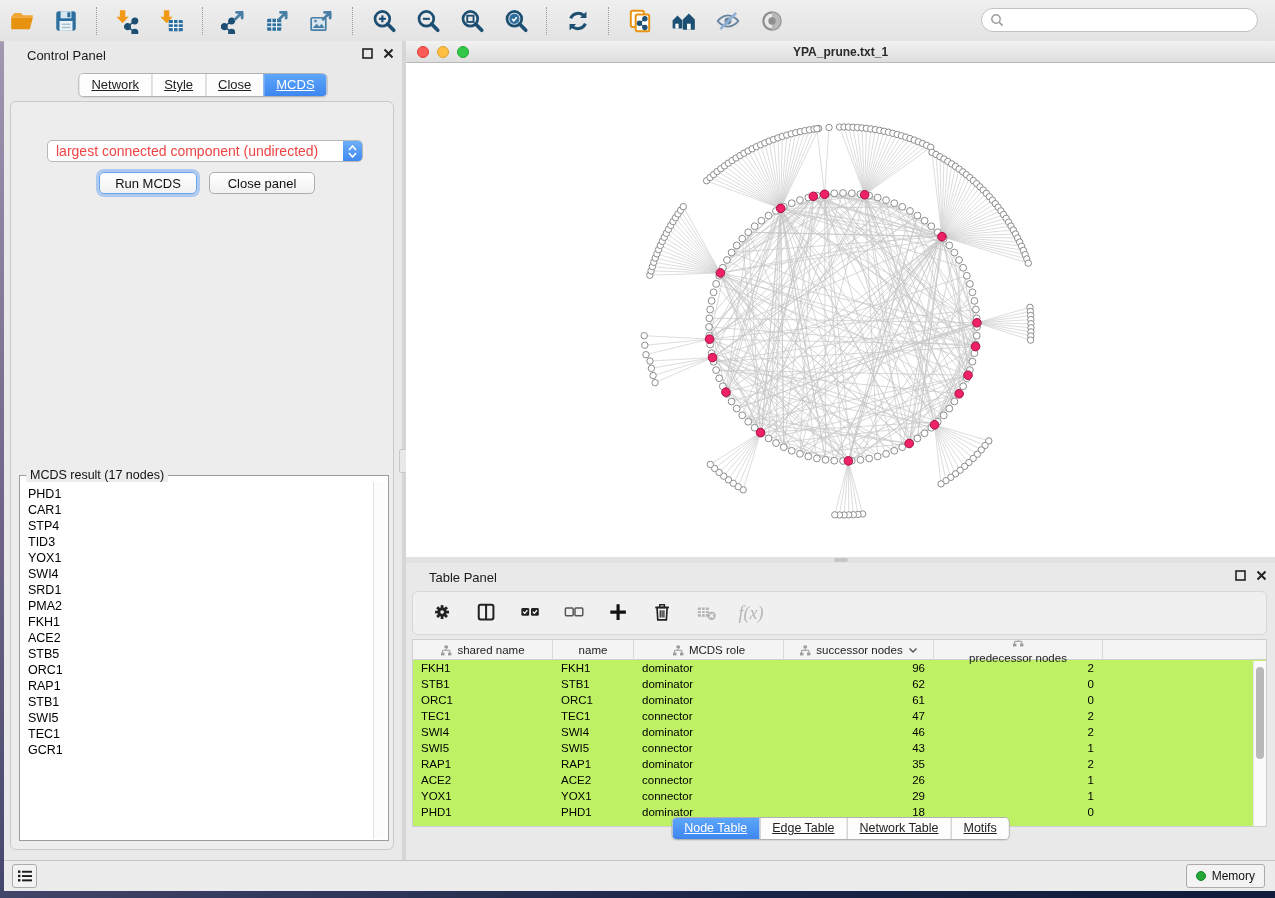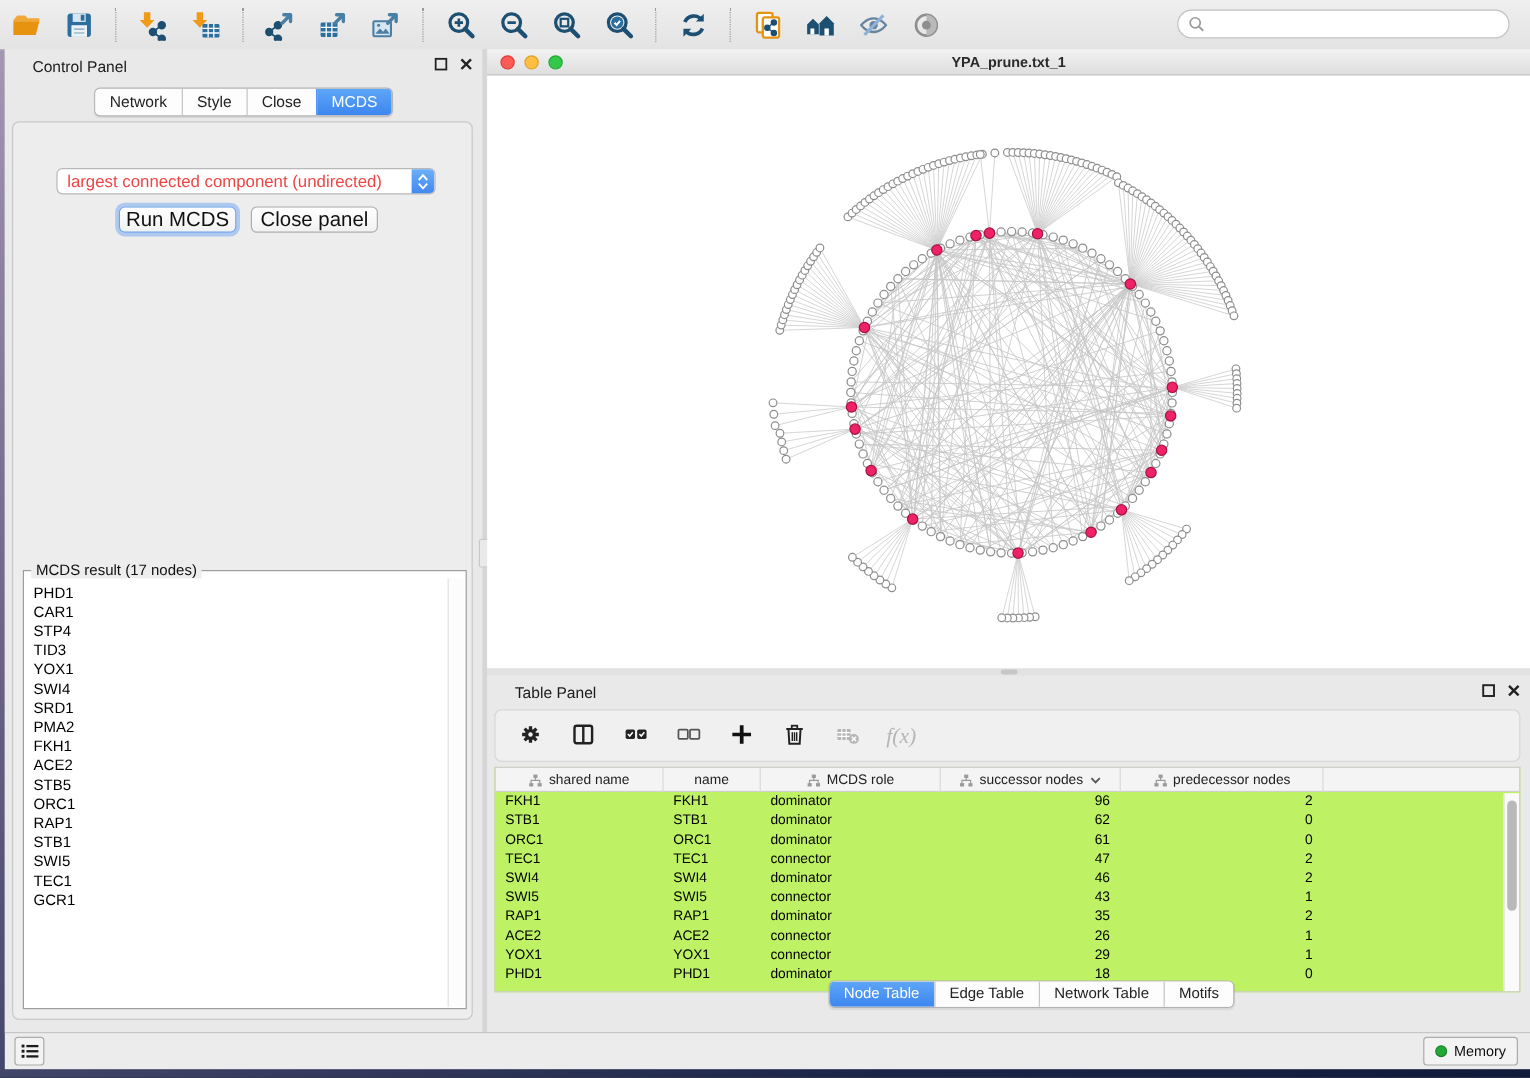--- a/index.html
+++ b/index.html
@@ -16,34 +16,34 @@
   
   .main{position:absolute;left:4px;top:41px;width:1271px;height:819px;background:#e9e9e9;}
   
   .control-panel{position:absolute;left:0;top:0;width:398px;height:819px;background:#e9e9e9;}
   .panel-header{position:absolute;left:13px;top:0;right:0;height:26px;}
   .panel-title{position:absolute;left:10px;top:7px;font-size:13px;color:#1b1b1b;}
   .win-btns{position:absolute;right:8px;top:7px;display:flex;gap:10px;align-items:center;}
   .seg-tabs{position:absolute;display:flex;border:1px solid #b2b2b2;border-radius:5px;overflow:hidden;background:#fff;
             box-shadow:0 1px 1px rgba(0,0,0,.08);}
   .seg-tab{padding:0 12px;height:22px;line-height:22px;font-size:13px;color:#222;background:#fdfdfd;
-           border-left:1px solid #c4c4c4;cursor:default;white-space:nowrap;}
+           border-left:1px solid #c4c4c4;cursor:default;white-space:nowrap;text-decoration:underline;}
   .seg-tab:first-child{border-left:none;}
   .seg-tab.active{background:linear-gradient(#5ea6f8,#3c86f0);color:#fff;border-left-color:#3c86f0;}
   .cp-tabs{left:50%;transform:translateX(-50%);top:32px;}
   .cp-content{position:absolute;left:6px;top:60px;width:384px;height:749px;background:#ededed;border:1px solid #c9c9c9;
               border-radius:6px;box-sizing:border-box;}
   .opt-label{position:absolute;left:0;right:0;top:18px;text-align:center;font-size:13px;color:#111;}
   .dropdown{position:absolute;left:36px;top:38px;width:316px;height:22px;background:#fff;border:1px solid #b8b8b8;
             border-radius:5px;display:flex;align-items:center;box-sizing:border-box;overflow:hidden;}
   .dropdown .dd-text{flex:1;font-size:14px;color:#ef4444;padding-left:8px;white-space:nowrap;}
   .dd-stepper{width:19px;height:22px;background:linear-gradient(#6fb1f9,#3e87f1);border-radius:0 4px 4px 0;
               display:flex;flex-direction:column;align-items:center;justify-content:center;gap:1px;}
   .btn{height:22px;background:linear-gradient(#ffffff,#f1f1f1);border:1px solid #adadad;border-radius:5px;
-       font-size:17px;color:#111;display:flex;align-items:center;justify-content:center;box-sizing:border-box;}
+       font-size:13px;color:#111;display:flex;align-items:center;justify-content:center;box-sizing:border-box;}
   .btn-run{position:absolute;left:88px;top:70px;width:98px;border-color:#6aa4ef;box-shadow:0 0 0 3px rgba(110,165,240,.5);}
   .btn-closepanel{position:absolute;left:198px;top:70px;width:106px;}
   .result-box{position:absolute;left:8px;top:373px;width:368px;height:364px;border:1px solid #9c9c9c;background:#fff;}
   .result-legend{position:absolute;left:6px;top:-8px;background:#ededed;padding:0 4px;font-size:12.5px;color:#111;}
   .result-list{position:absolute;left:1px;top:6px;right:15px;bottom:1px;overflow:hidden;padding:4px 0 0 7px;}
   .result-item{font-size:12.5px;line-height:16px;color:#000;}
   .result-scroll{position:absolute;top:6px;right:1px;bottom:1px;width:13px;background:#fcfcfc;border-left:1px solid #e2e2e2;}
   
   .v-splitter{position:absolute;left:398px;top:0;width:4px;height:819px;background:#d6d6d6;}
   .v-grip{position:absolute;left:-3px;top:408px;width:9px;height:22px;background:#e9e9e9;border:1px solid #c9c9c9;border-radius:2px;}
@@ -67,21 +67,21 @@
   .tbl-header{display:flex;height:20px;background:#f4f4f4;border-bottom:1px solid #cfcfcf;box-sizing:border-box;}
   .th{display:flex;align-items:center;justify-content:center;gap:5px;font-size:11.5px;color:#222;border-right:1px solid #d9d9d9;
       box-sizing:border-box;height:20px;}
   .th.filler{border-right:none;}
   .tr{display:flex;height:16px;align-items:center;}
   .td{font-size:11.5px;color:#000;box-sizing:border-box;white-space:nowrap;overflow:hidden;}
   .td.num{text-align:right;padding-right:9px;}
   .td.txt{padding-left:8px;}
   .tbl-scroll{position:absolute;right:0;top:21px;bottom:0;width:12px;background:#fafafa;border-left:1px solid #e4e4e4;}
   .tbl-thumb{position:absolute;left:2px;right:2px;top:6px;height:92px;background:#b9b9b9;border-radius:5px;}
-  .tp-tabs{left:50%;transform:translateX(-50%);top:254px;margin-left:19px;}
+  .tp-tabs{left:50%;transform:translateX(-50%);top:254px;}
   
   .status-bar{position:absolute;left:4px;top:860px;width:1271px;height:31px;background:#ececec;border-top:1px solid #c6c6c6;box-sizing:border-box;}
   .sb-left-btn{position:absolute;left:8px;top:3px;width:25px;height:24px;background:#f3f3f3;border:1px solid #ababab;border-radius:3px;
                display:flex;align-items:center;justify-content:center;box-sizing:border-box;}
   .memory-btn{position:absolute;right:10px;top:3px;height:24px;padding:0 9px;background:#f3f3f3;border:1px solid #ababab;border-radius:3px;
               display:flex;align-items:center;gap:6px;box-sizing:border-box;font-size:12px;color:#111;}
   .mem-dot{width:10px;height:10px;border-radius:50%;background:#23a838;border:1px solid #188427;box-sizing:border-box;}
   svg{display:block;}
 </style>
 </head>
@@ -1130,21 +1130,21 @@
                     <rect x="8" y="7.6" width="3.4" height="2.8" fill="#9a9a9a"></rect>
                   </svg>
                 </span>
                 <span>successor nodes</span>
                 <span>
                   <svg width="10" height="7" viewBox="0 0 10 7">
                     <path d="M1.5 1.5l3.5 3.5 3.5-3.5" stroke="#555" stroke-width="1.5" fill="none"></path>
                   </svg>
                 </span>
               </div>
-              <div class="th" style="width: 169px;">
+              <div class="th" style="width: 169px; flex-direction: column;">
                 <span>
                   <svg width="12" height="11" viewBox="0 0 12 11">
                     <rect x="4.5" y="0.5" width="3.4" height="2.8" fill="#9a9a9a"></rect>
                     <path d="M6.2 3.3v2M2.6 7.6V5.3h7.2v2.3" stroke="#9a9a9a" fill="none" stroke-width="1"></path>
                     <rect x="1" y="7.6" width="3.4" height="2.8" fill="#9a9a9a"></rect>
                     <rect x="8" y="7.6" width="3.4" height="2.8" fill="#9a9a9a"></rect>
                   </svg>
                 </span>
                 <span>predecessor nodes</span>
               </div>

